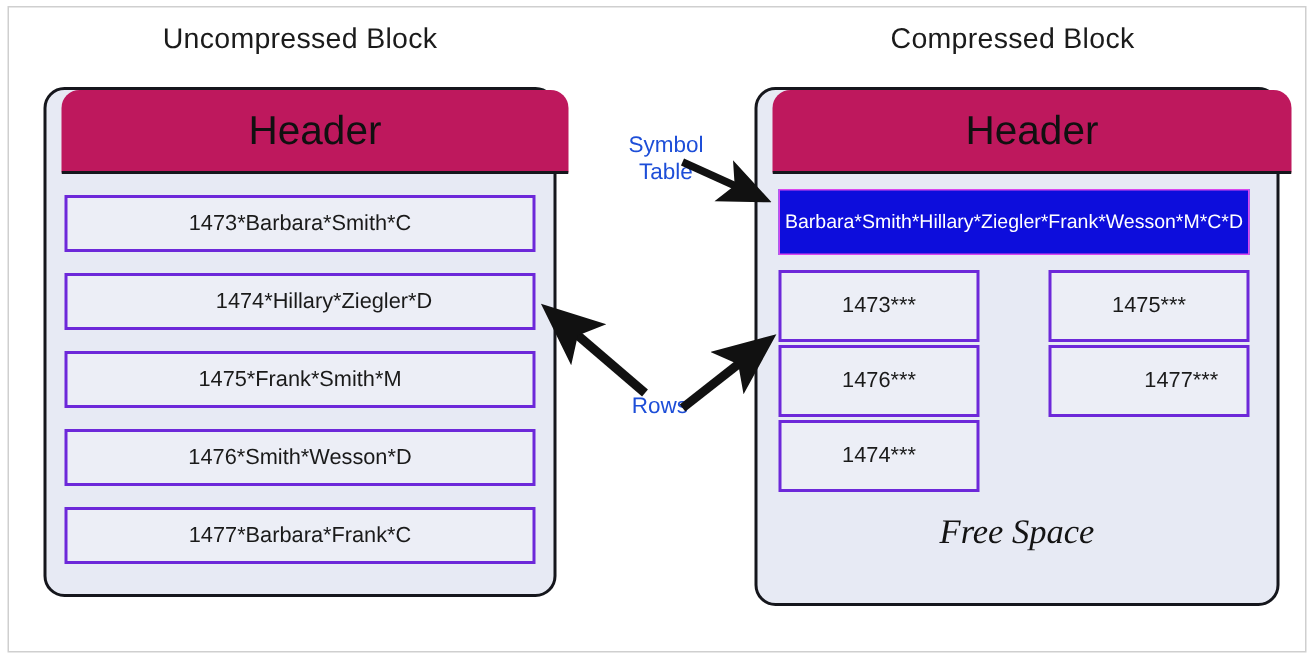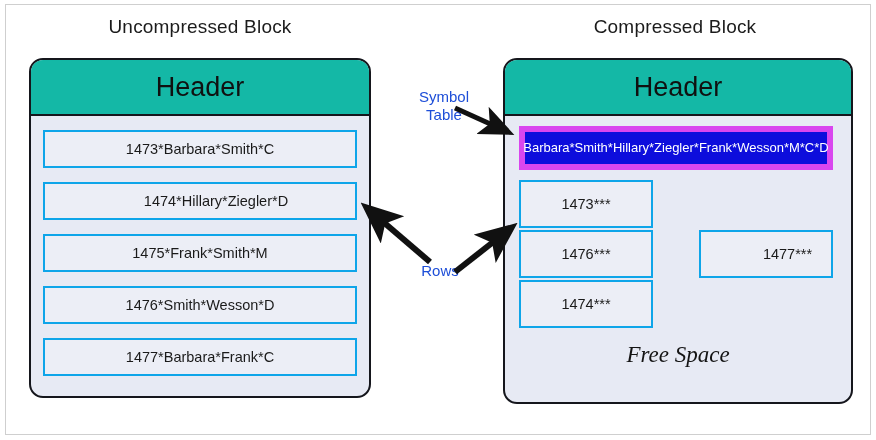--- a/index.html
+++ b/index.html
@@ -51,48 +51,48 @@
     background: #e7eaf4;
     border: 2px solid #15161c;
     border-radius: 14px;
     box-sizing: border-box;
   }
   #block-uncompressed { left: 29px;  top: 58px;  width: 342px; height: 340px; }
   #block-compressed   { left: 503px; top: 58px;  width: 350px; height: 346px; }
 
   .block-header {
     position: absolute;
-    left: 0;
+    left: 10px;
     top: 0;
     width: 100%;
     height: 56px;
     border-bottom: 2px solid #15161c;
     box-sizing: border-box;
     display: flex;
     align-items: center;
     justify-content: center;
     font-size: 27px;
     color: #101010;
-    background: #14b8a6;
+    background: #be185d;
     border-radius: 12px 12px 0 0;
   }
 
   .block-body {
     position: absolute;
     left: 0;
     top: 56px;
     right: 0;
     bottom: 0;
   }
 
   
   .row-box {
     position: absolute;
     background: #eceef6;
-    border: 2px solid #0ea5e9;
+    border: 2px solid #6d28d9;
     box-sizing: border-box;
     display: flex;
     align-items: center;
     justify-content: center;
     font-size: 14.5px;
     color: #1a1a1a;
     white-space: nowrap;
   }
 
   
@@ -112,21 +112,21 @@
   .col-b { left: 194px; }
 
   
   #symbol-table-box {
     position: absolute;
     left: 14px;
     top: 10px;
     width: 314px;
     height: 44px;
     background: #0d0ddc;
-    border: 6px solid #d946ef;
+    border: 1px solid #d946ef;
     box-sizing: border-box;
     display: flex;
     align-items: center;
     justify-content: center;
     text-align: center;
     color: #ffffff;
     font-size: 13px;
     line-height: 1.22;
     padding: 0 4px;
   }
@@ -190,20 +190,21 @@
   <div class="block" id="block-compressed">
     <div class="block-header">Header</div>
     <div class="block-body">
 
       <div id="symbol-table-box">Barbara*Smith*Hillary*Ziegler*Frank*Wesson*M*C*D</div>
 
       <div class="row-box row-small col-a" style="top:64px;">1473***</div>
       <div class="row-box row-small col-a" style="top:114px;">1476***</div>
       <div class="row-box row-small col-a" style="top:164px;">1474***</div>
 
+      <div class="row-box row-small col-b" style="top:64px;">1475***</div>
       <div class="row-box row-small col-b" style="top:114px;padding-left:43px;">1477***</div>
 
       <div id="free-space-label">Free Space</div>
     </div>
   </div>
 
   <div class="annot" id="annot-symbol-table">Symbol
 Table</div>
 
   <div class="annot" id="annot-rows">Rows</div>

